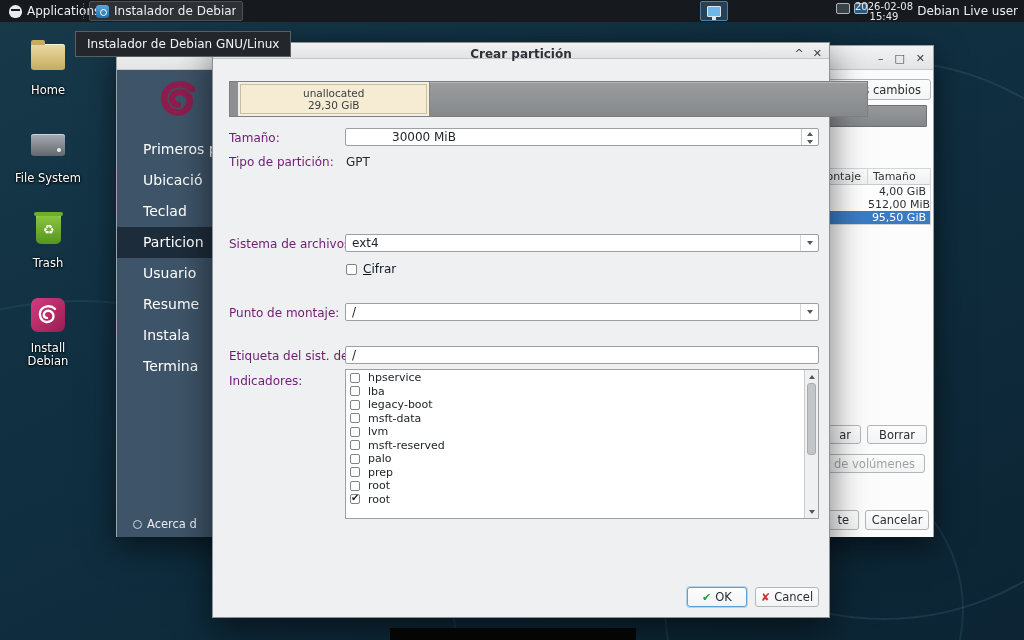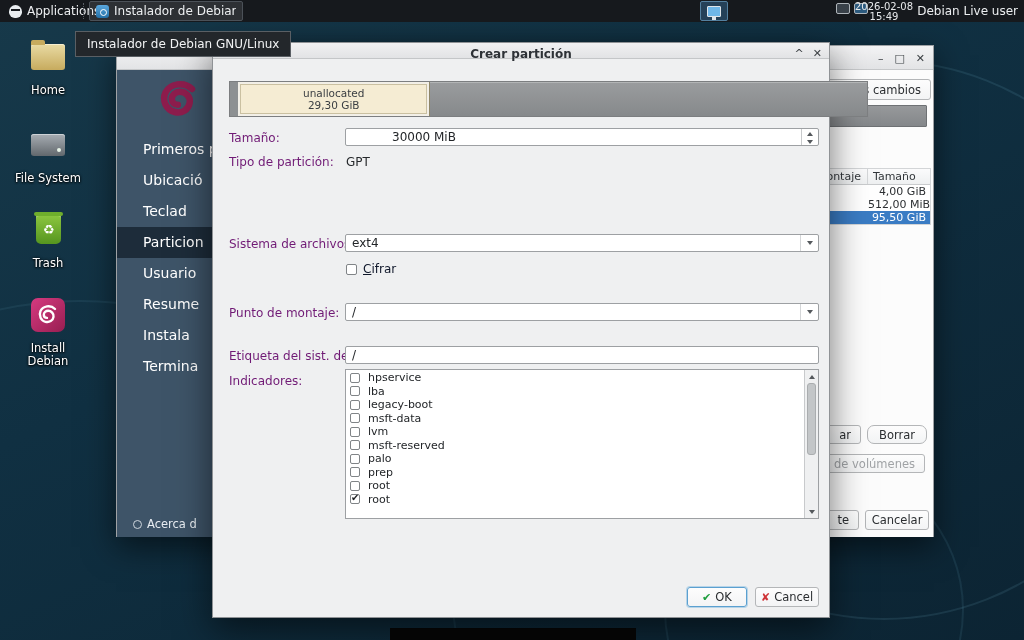--- a/index.html
+++ b/index.html
@@ -72,21 +72,21 @@
   .cal-partbar { position:absolute; top:35px; left:14px; right:6px; height:22px; background:linear-gradient(#97999b,#84878a); border:1px solid #6e7174; border-radius:1px; }
   .cal-table { position:absolute; top:98px; left:10px; right:2px; border:1px solid #d3d5d7; background:#fff; }
   .cal-thead { display:flex; height:16px; background:linear-gradient(#fbfbfc,#eef0f1); border-bottom:1px solid #c9cbcd; font-size:11px; color:#33373b; }
   .cal-thead .c1 { flex:1; text-align:right; padding:1px 6px 0 0; border-right:1px solid #d4d6d8; }
   .cal-thead .c2 { width:62px; padding:1px 0 0 5px; }
   .trow { display:flex; height:13px; font-size:11px; color:#2c2f32; align-items:center; }
   .trow .c1 { flex:1; }
   .trow .c2 { width:62px; text-align:right; padding-right:4px; white-space:nowrap; }
   .trow.checked { background:#3a7cc4; color:#fff; }
   .edit-btn { position:absolute; top:355px; left:434px; width:80px; height:19px; }
-  .del-btn { position:absolute; top:355px; left:520px; width:60px; height:19px;border-radius:7px; }
+  .del-btn { position:absolute; top:355px; left:520px; width:60px; height:19px; }
   .vg-btn { position:absolute; top:384px; left:424px; width:154px; height:19px; }
   .next-btn { position:absolute; top:440px; left:449px; width:63px; height:20px; }
   .calcancel-btn { position:absolute; top:440px; left:518px; width:64px; height:20px; }
 
   
   .dlg { position:absolute; left:212px; top:42px; width:618px; height:576px; z-index:30;
          background:#eff0f1; border:1px solid #8f9295; box-shadow:0 12px 34px rgba(0,0,0,0.55); }
   .dlg-titlebar { height:16px; background:linear-gradient(#f1f1f2,#e2e3e5); border-bottom:1px solid #c4c6c8; position:relative;
                   text-align:center; font-size:12px; font-weight:bold; color:#2d3136; line-height:22px; }
   .dlg-controls { position:absolute; right:7px; top:0; height:22px; display:flex; gap:9px; align-items:center; font-size:11px; font-weight:normal; color:#3c4044; }

